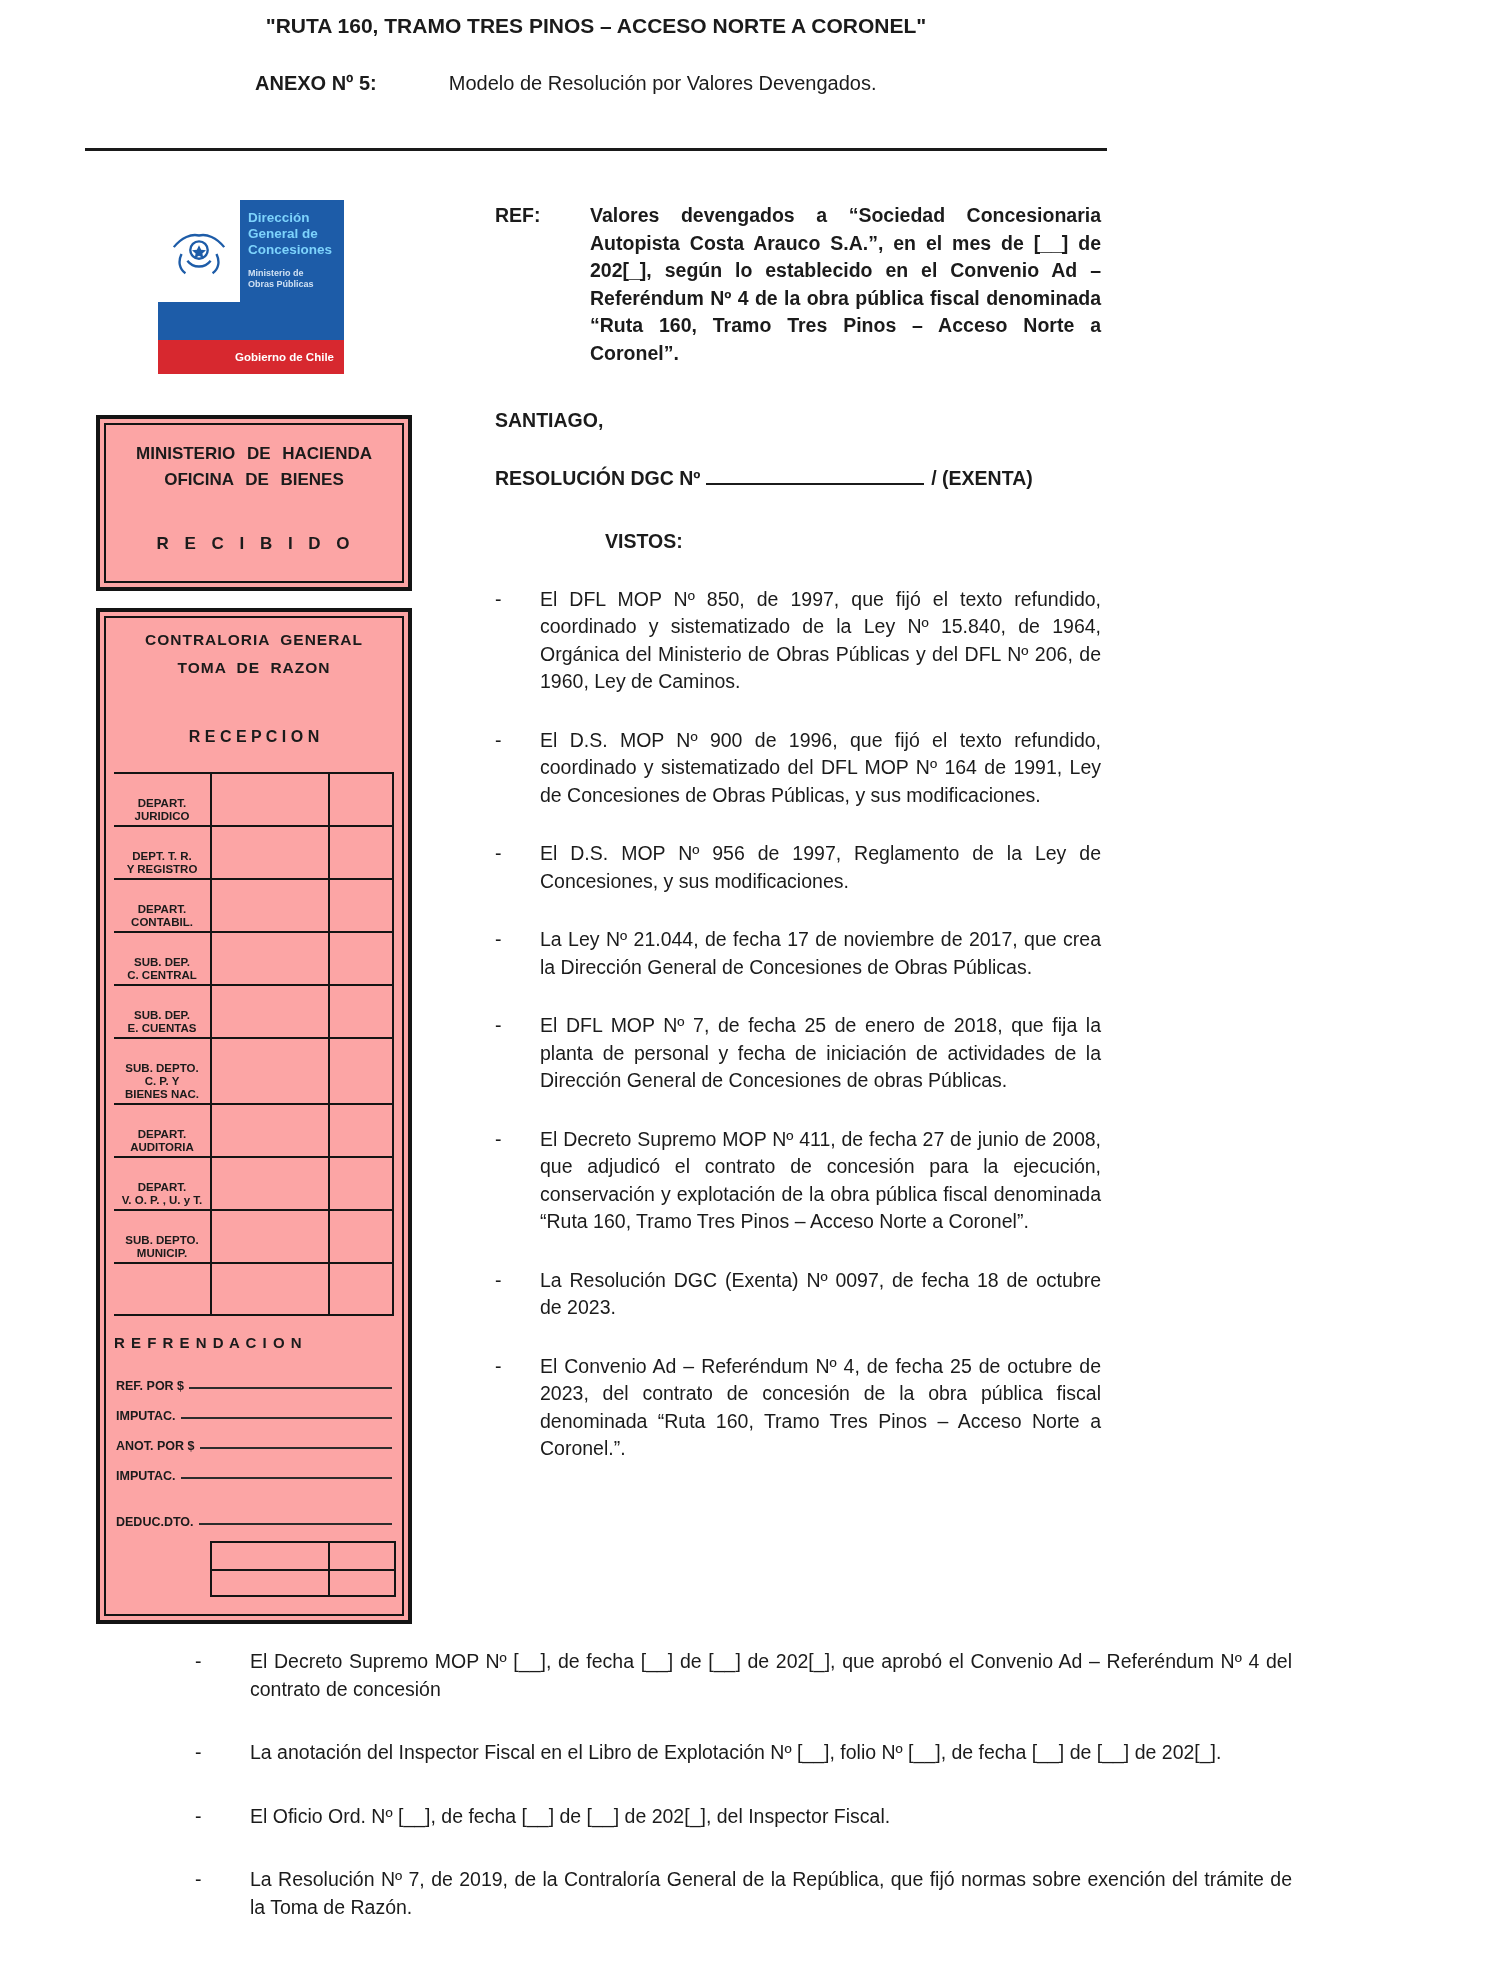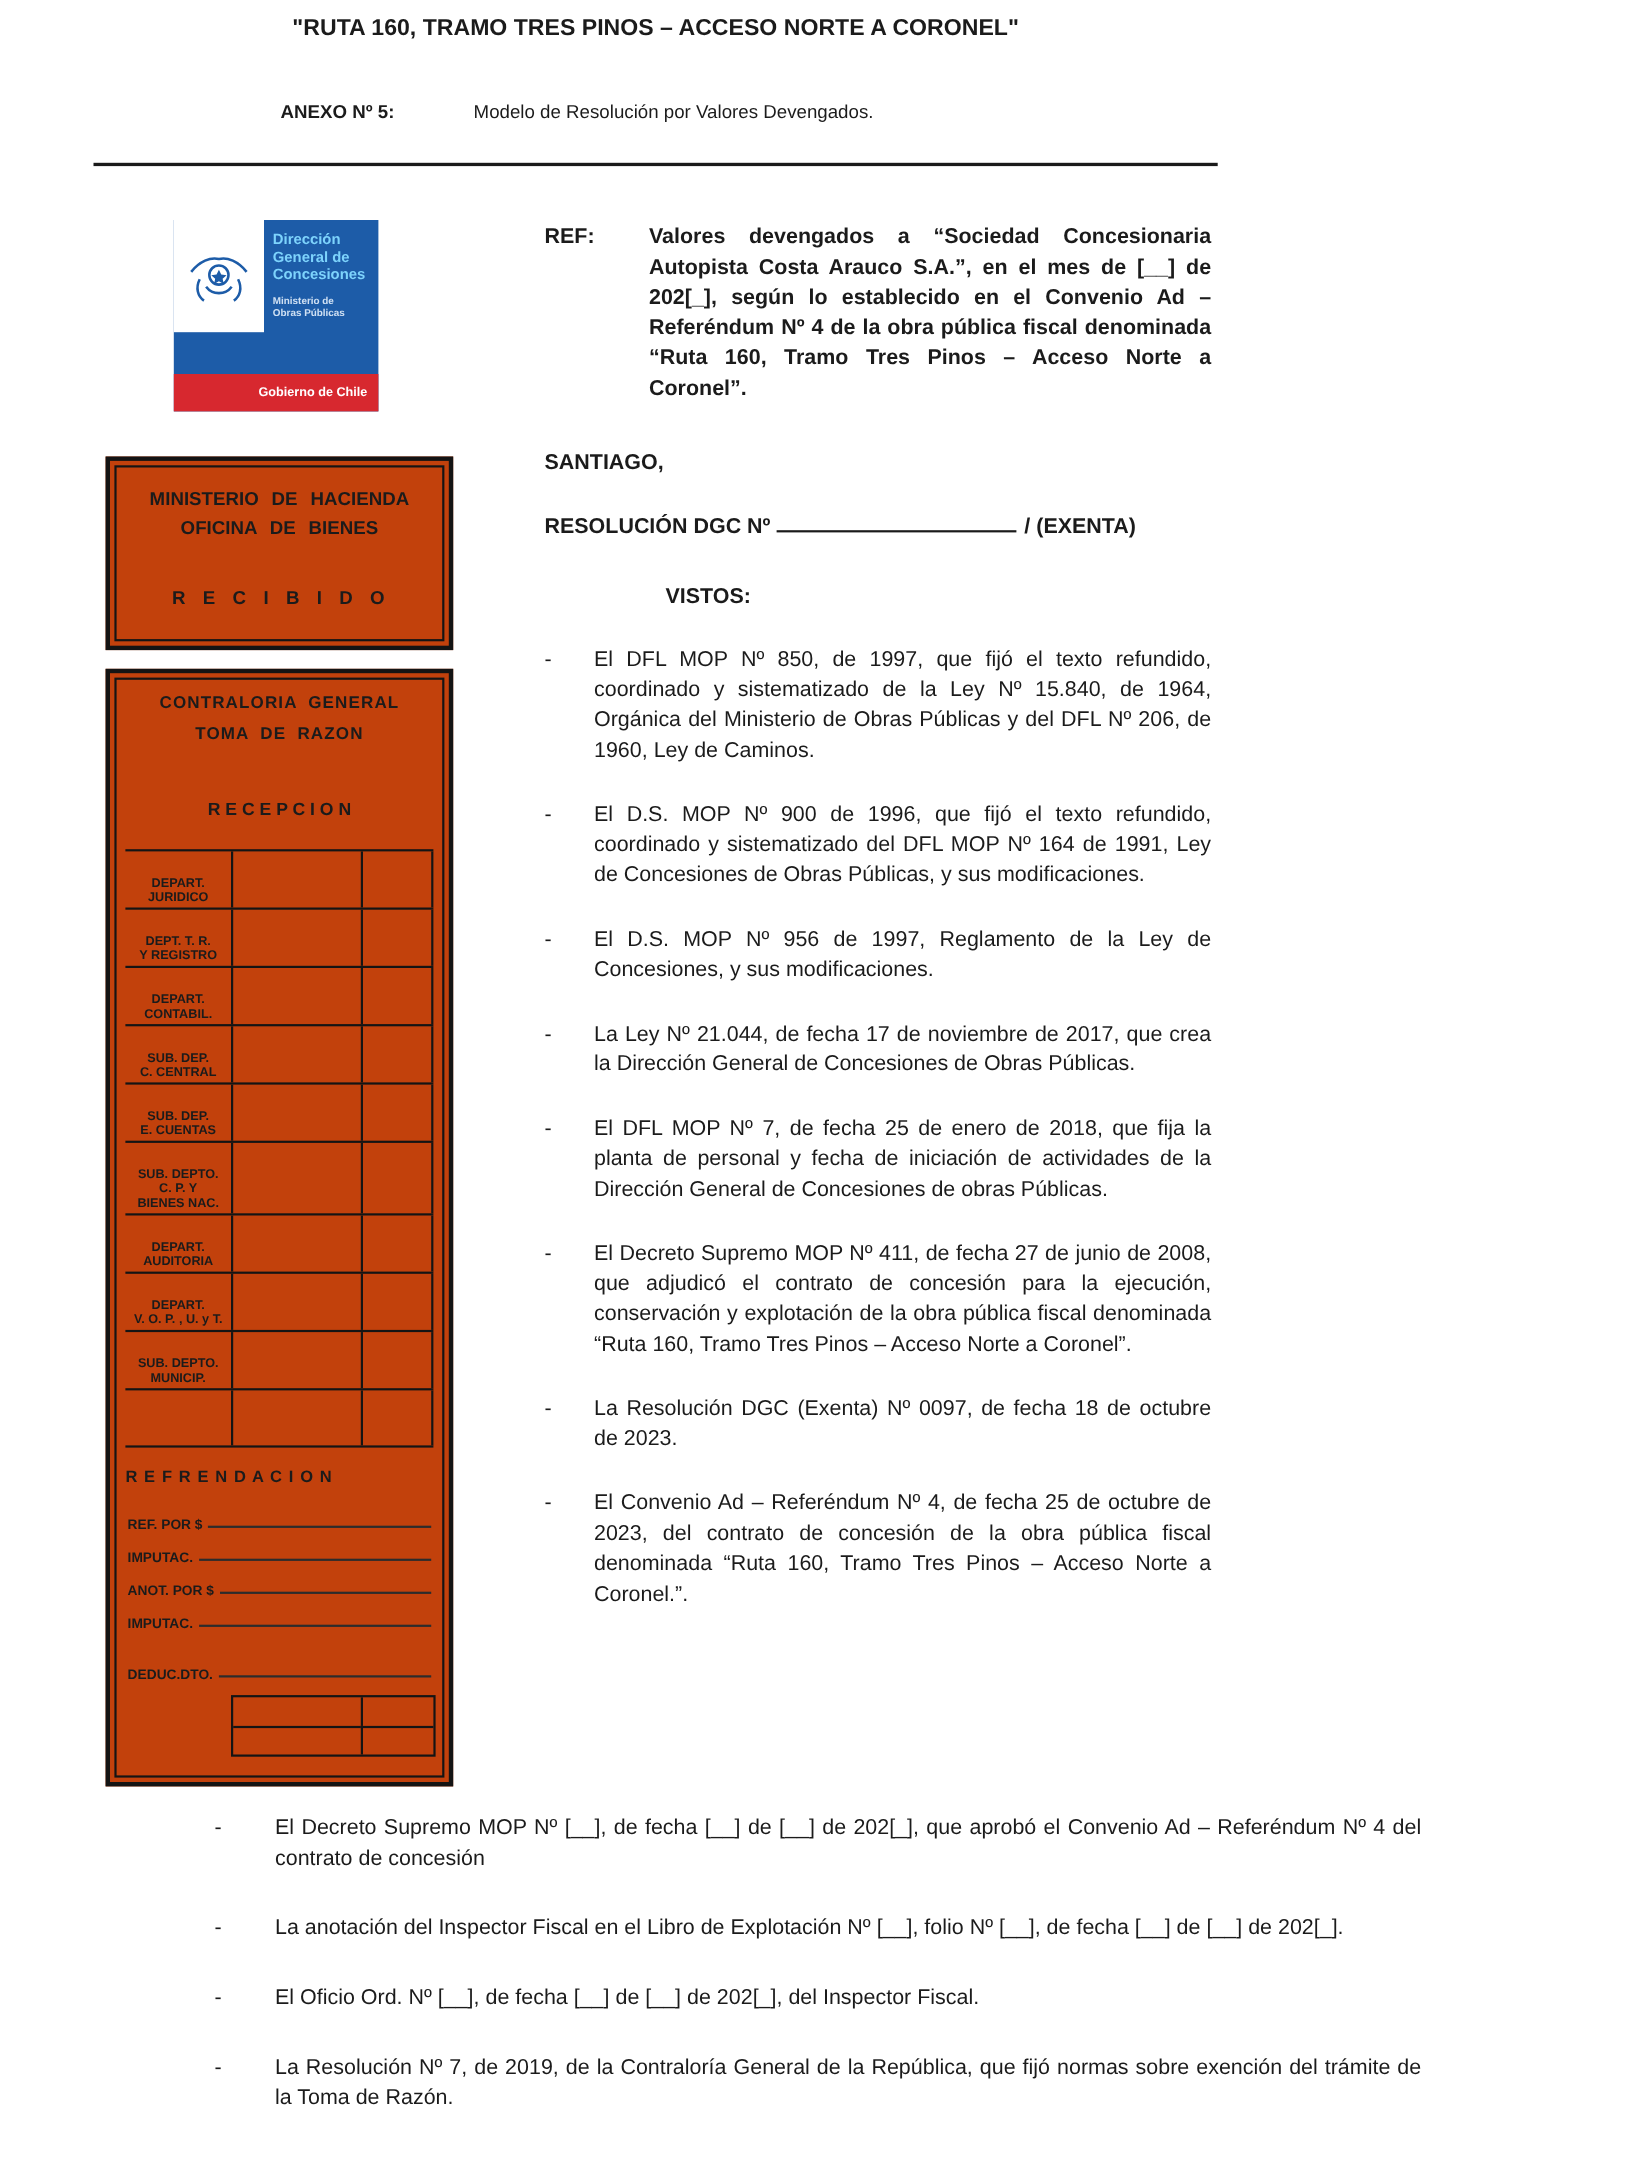--- a/index.html
+++ b/index.html
@@ -7,39 +7,39 @@
   .page {
     position:relative; width:1500px; height:1982px; margin:0 auto;
     background:#ffffff; color:#1b1b1b;
     font-family:"Liberation Sans", sans-serif; overflow:hidden;
   }
 
   
   .doc-header { position:absolute; top:8px; left:85px; width:1022px; text-align:center; }
   .doc-title    { font-size:21px; font-weight:bold; letter-spacing:.2px; }
   .doc-subtitle { font-size:21px; font-weight:bold; margin-top:6px; }
-  .anexo-row   { position:absolute; top:92px; left:255px; font-size:17px; }
+  .anexo-row   { position:absolute; top:72px; left:255px; font-size:20px; }
   .anexo-label { font-weight:bold; margin-right:72px; }
   .rule { position:absolute; top:148px; left:85px; width:1022px; border-top:3px solid #1a1a1a; }
 
   
   .logo { position:absolute; top:200px; left:158px; width:186px; height:174px; background:#1d5ca8; }
   .logo-emblem { position:absolute; top:0; left:0; width:82px; height:102px; background:#fff;
                  display:flex; align-items:center; justify-content:center; }
   .logo-emblem svg { width:62px; height:62px; }
   .logo-text { position:absolute; top:10px; left:90px; color:#7dd3fc; font-weight:bold;
                font-size:13.5px; line-height:16px; }
   .logo-ministry { position:absolute; top:68px; left:90px; color:#cfe0f3; font-weight:bold;
                    font-size:9px; line-height:11px; }
   .logo-footer { position:absolute; bottom:0; left:0; right:0; height:34px; background:#d7282f;
                  color:#fff; font-weight:bold; font-size:11.5px;
                  display:flex; align-items:center; justify-content:flex-end; padding-right:10px; }
 
   
-  .stamp { position:absolute; left:96px; width:316px; border:4px solid #141414; padding:4px; background:#c2410c; }
+  .stamp { position:absolute; left:96px; width:316px; border:4px solid #141414; padding:4px; background:#fca5a5; }
   .stamp-inner { border:2px solid #141414; width:100%; height:100%; overflow:hidden; }
 
   .stamp-hacienda { top:415px; height:176px; }
   .hacienda-inner { padding-top:16px; text-align:center; font-weight:bold; font-size:17px; }
   .hacienda-line { line-height:26px; word-spacing:7px; }
   .hacienda-received { margin-top:38px; letter-spacing:2px; }
 
   .stamp-contraloria { top:608px; height:1016px; }
   .cg-inner { padding:12px 8px 8px; }
   .cg-title { text-align:center; font-weight:bold; font-size:15.5px; line-height:20px;

